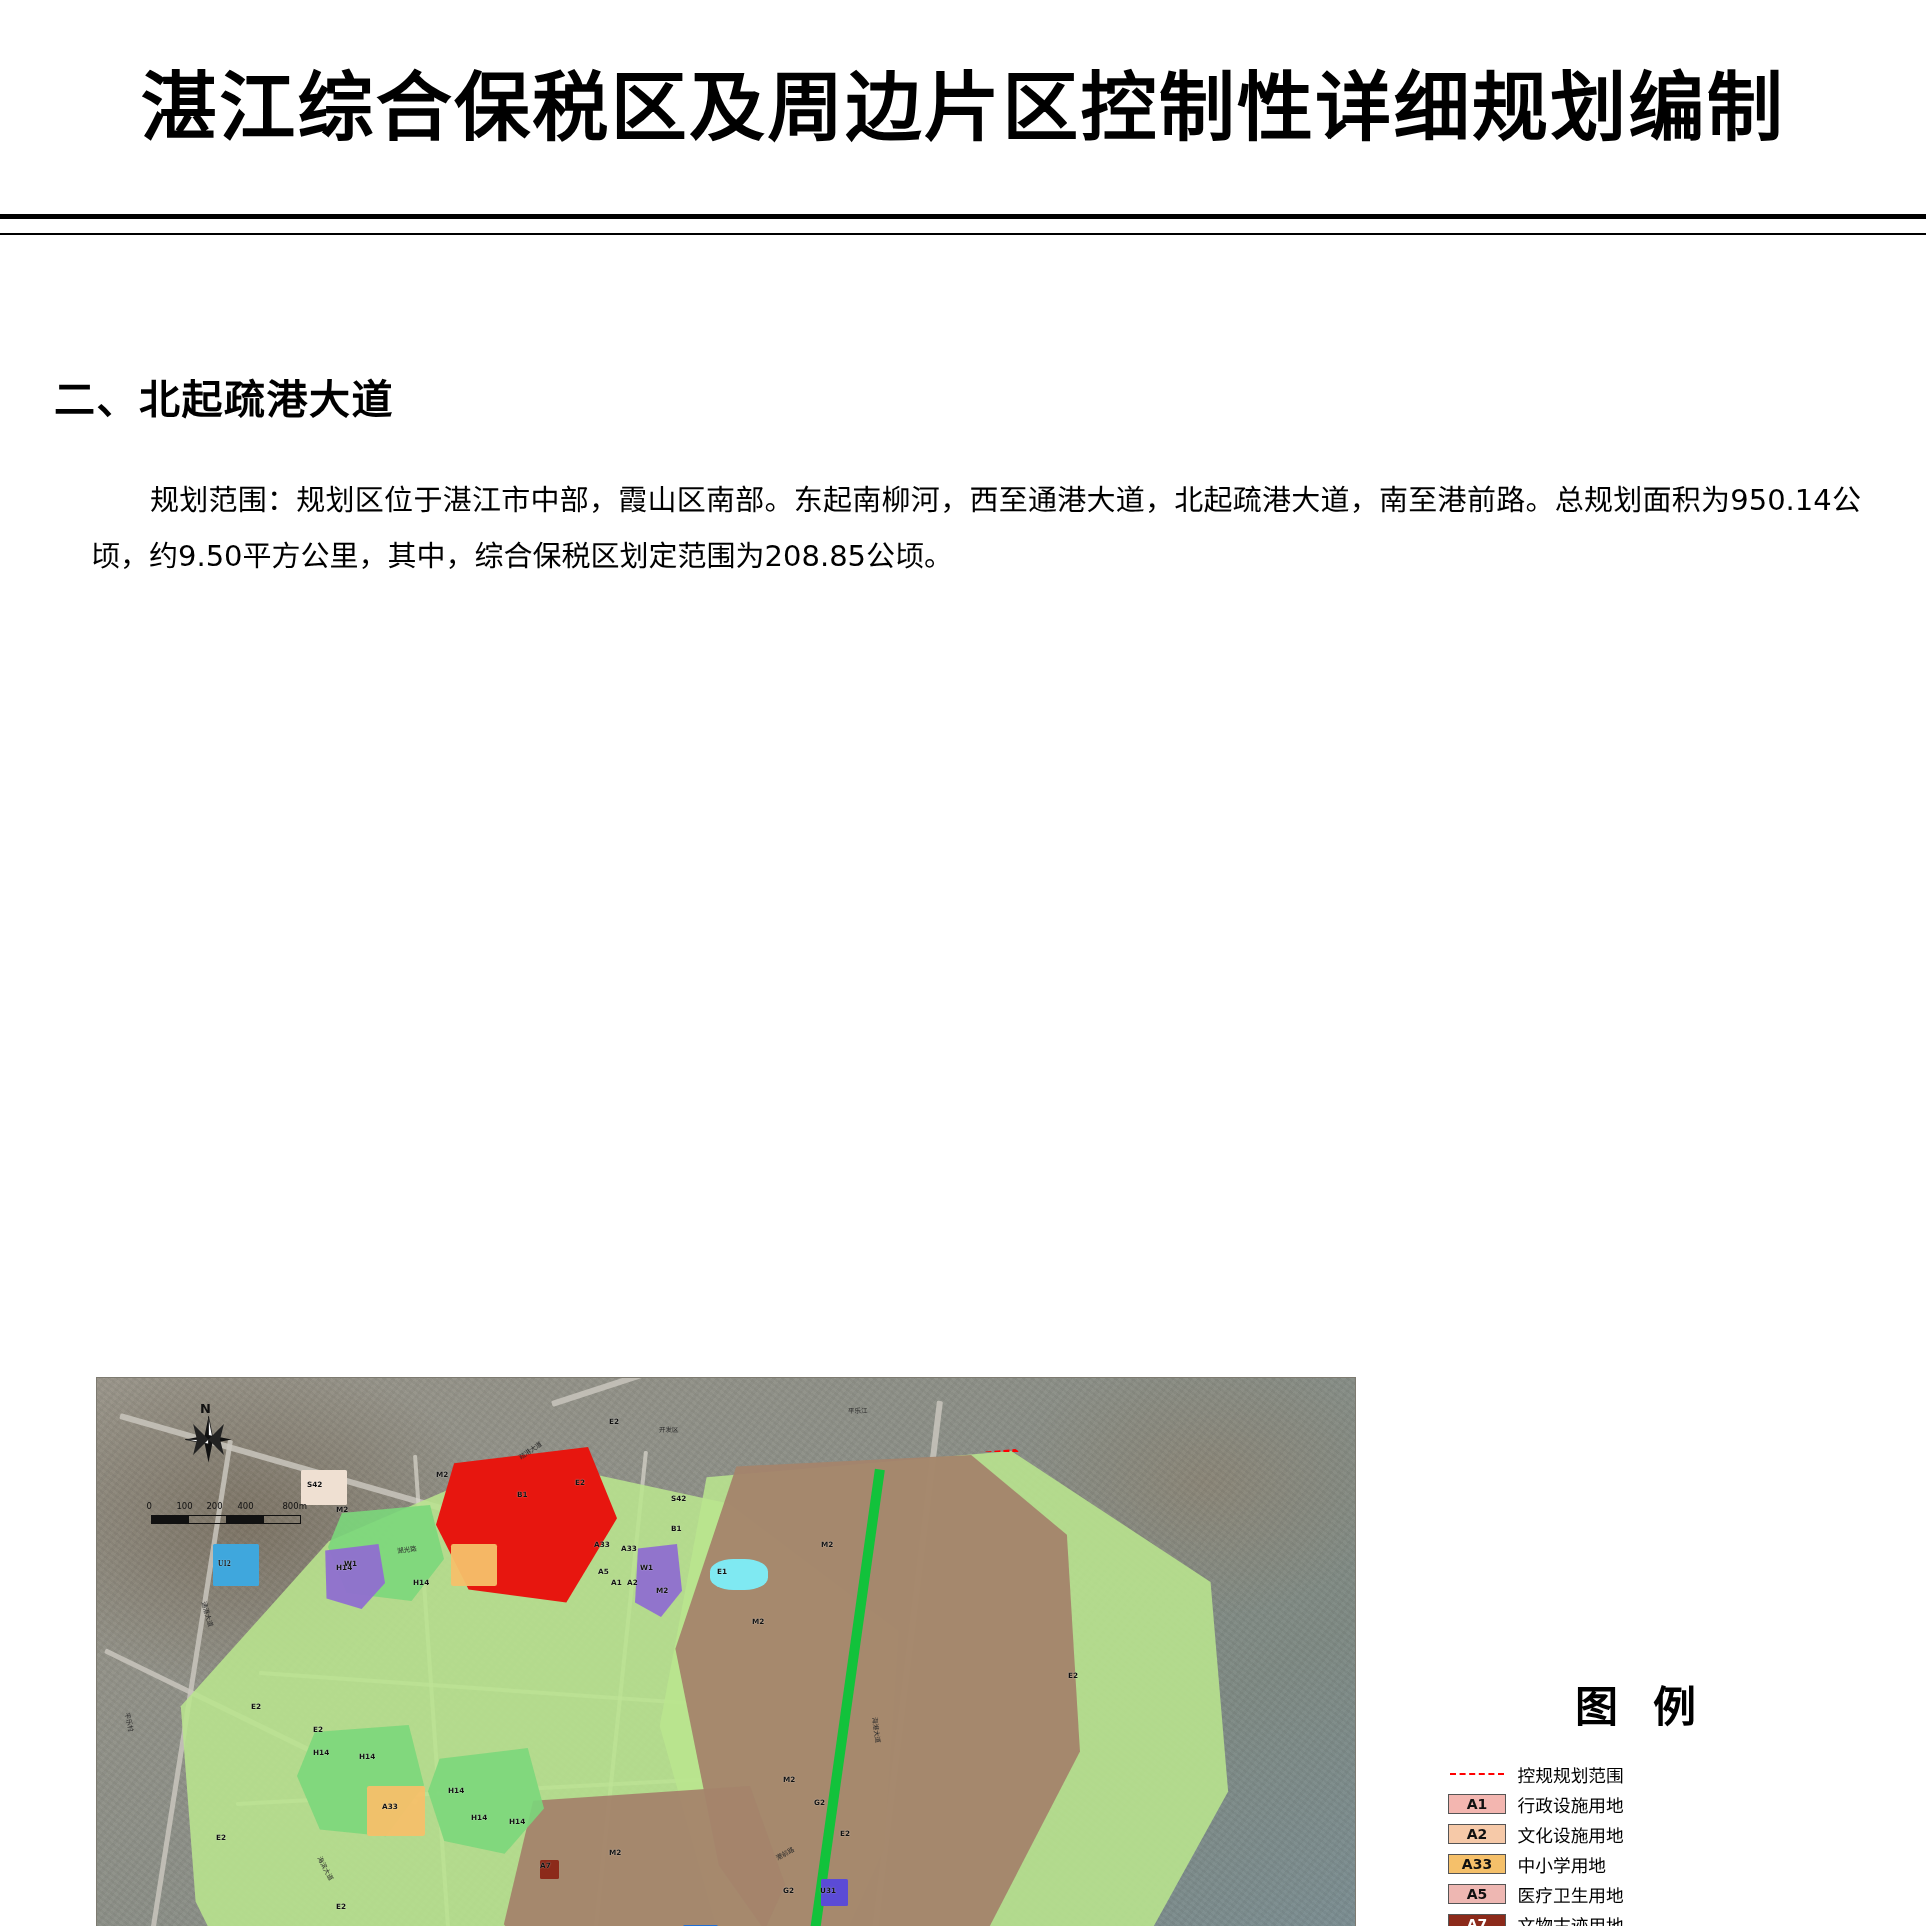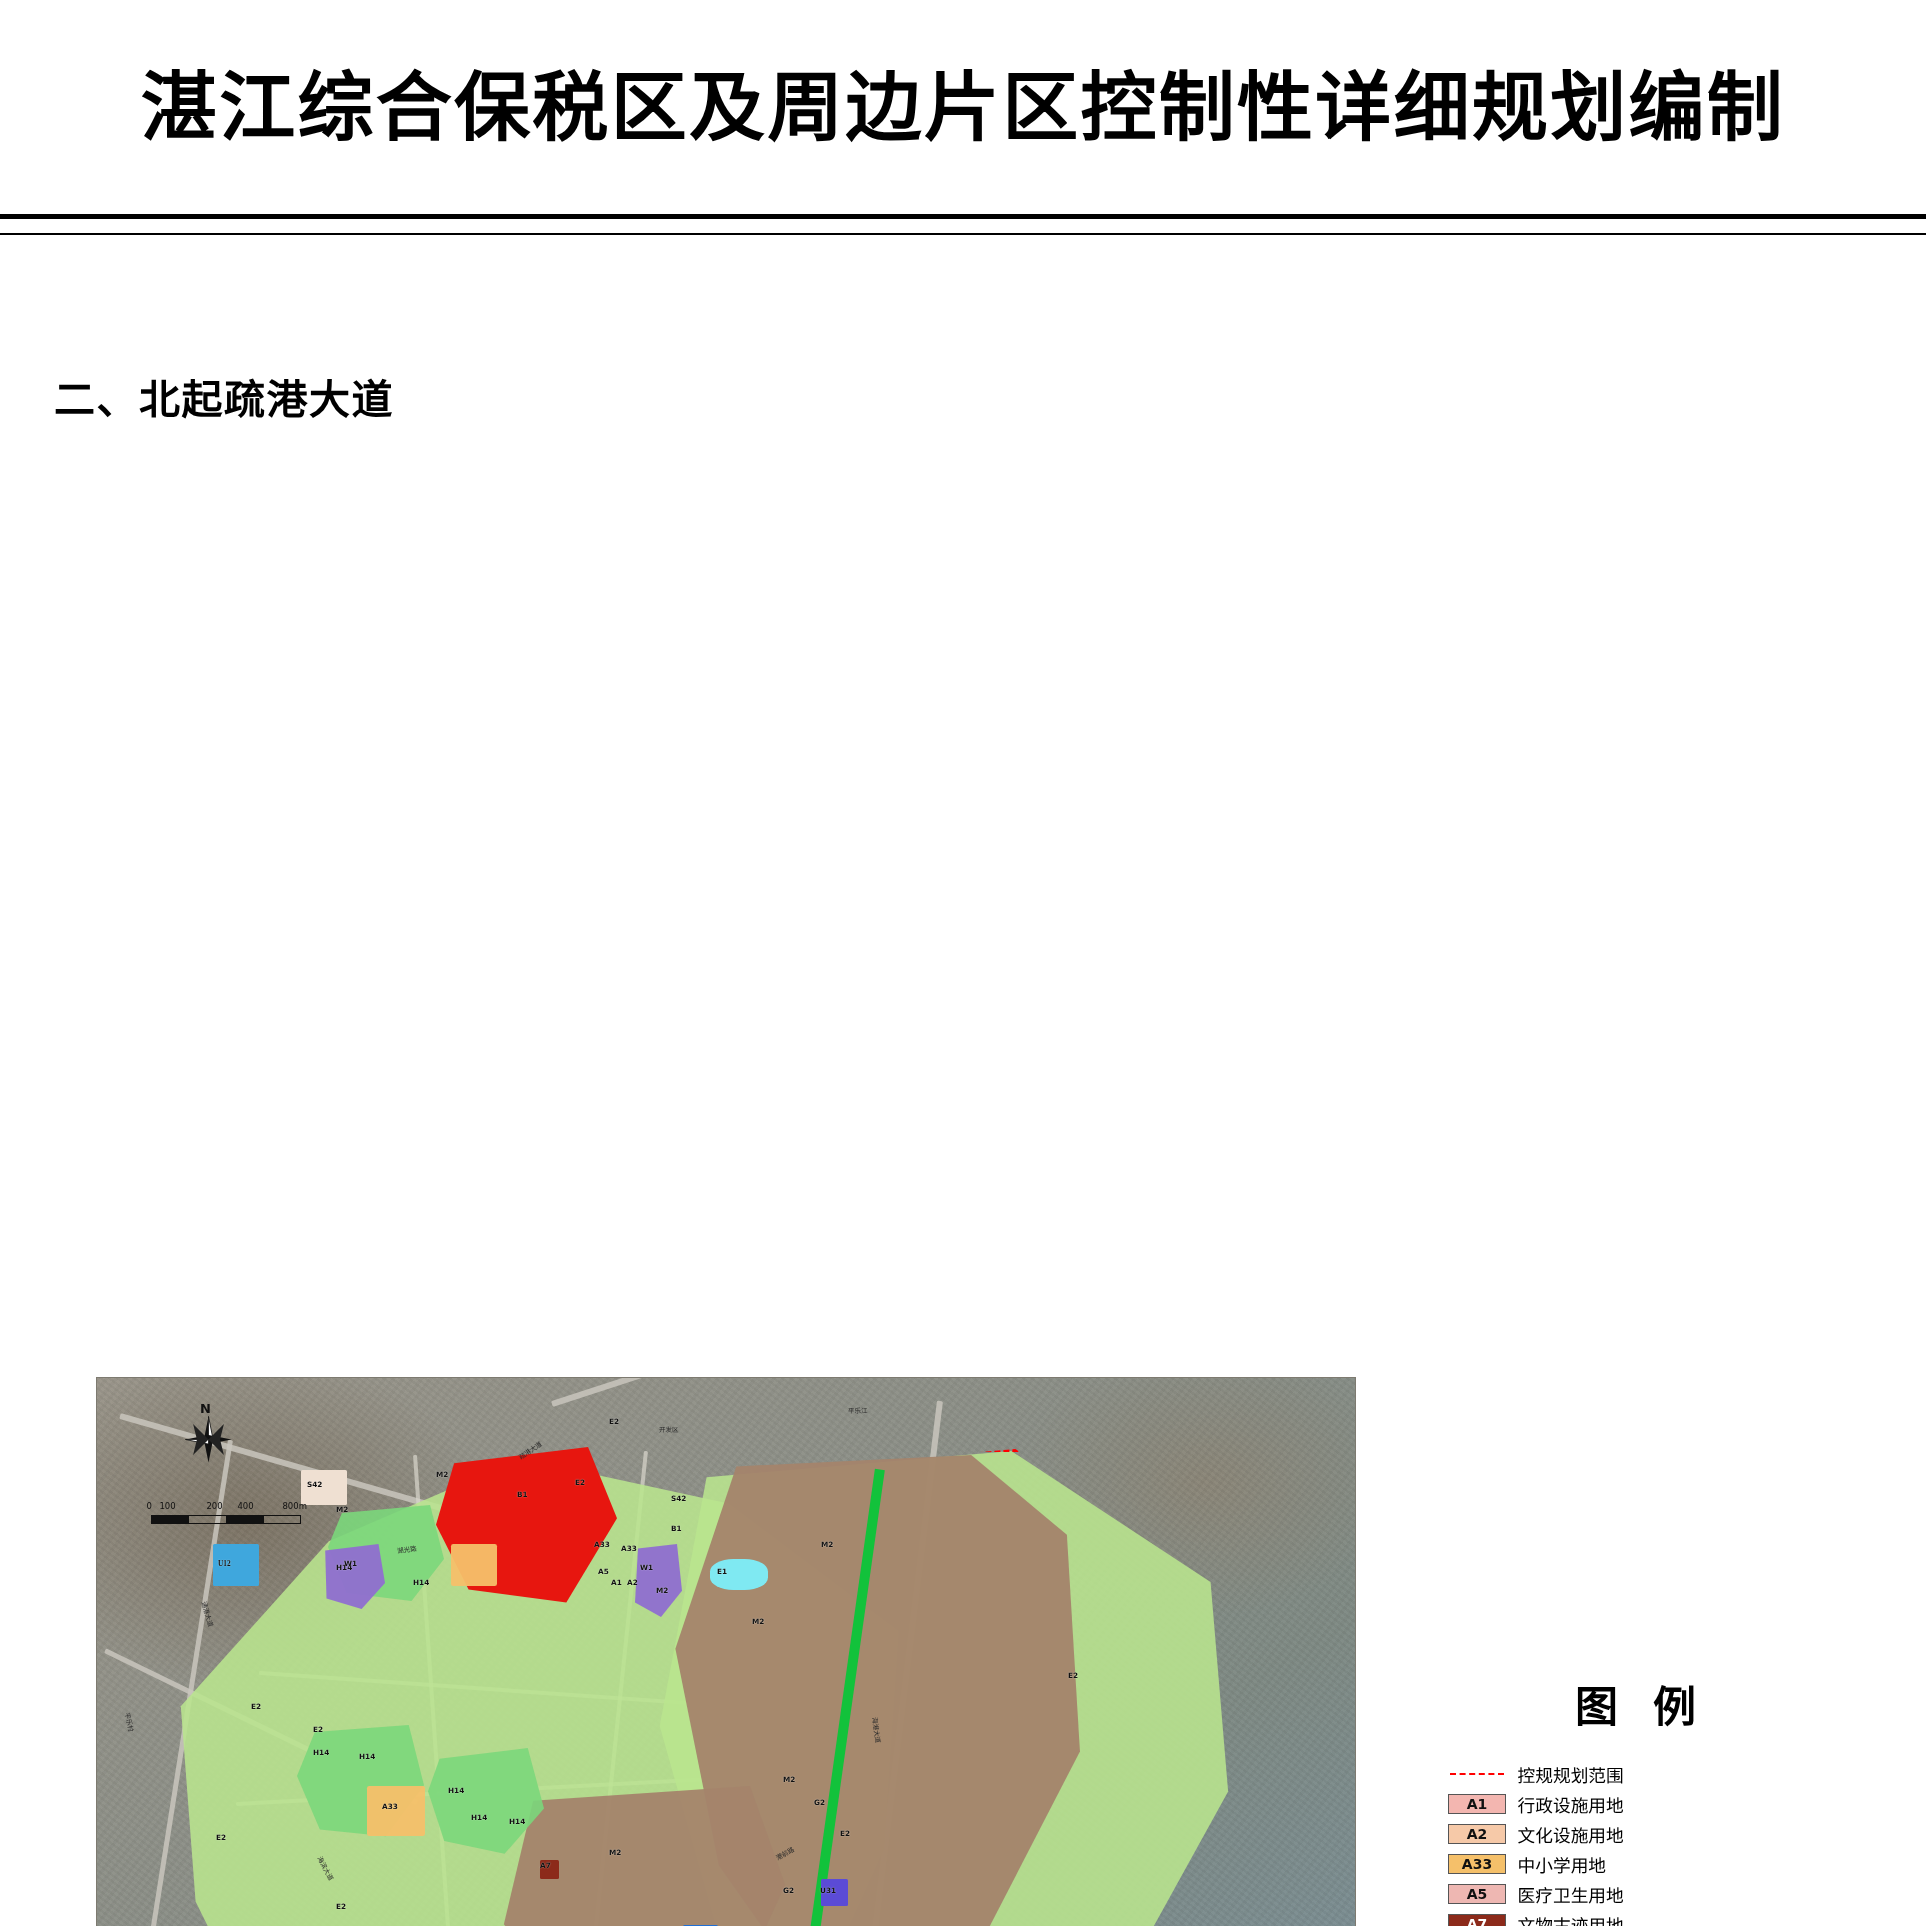--- a/index.html
+++ b/index.html
@@ -300,20 +300,21 @@
 
 <div class="doc-header">
   <div class="doc-title">湛江综合保税区及周边片区控制性详细规划编制</div>
   <div class="header-rule-thick"></div>
   <div class="header-rule-thin"></div>
 </div>
 
 <div class="section-heading">二、北起疏港大道</div>
 
 <div class="body-text">
+  <p>规划范围：规划区位于湛江市中部，霞山区南部。东起南柳河，西至通港大道，北起疏港大道，南至港前路。总规划面积为950.14公顷，约9.50平方公里，其中，综合保税区划定范围为208.85公顷。</p>
 </div>
 
 <div class="figure-wrap">
 
   <div class="map-frame">
     <div class="sat-base"></div>
     <div class="sat-noise"></div>
 
     <div class="road" style="left:23px;  top:35px;  width:478px; height:6.2px; transform:rotate(16deg); transform-origin:left center;"></div>
     <div class="road" style="left:455px;top:23px;  width:378px;  height:6.2px; transform:rotate(-18deg); transform-origin:left center;"></div>
@@ -416,21 +417,21 @@
         <polygon points="40,100 100,112 160,100 100,88" fill="#111"></polygon>
         <polygon points="40,100 100,112 100,100" fill="#fff" stroke="#111" stroke-width="2"></polygon>
         <polygon points="60,60 100,100 60,140 70,100" fill="#222"></polygon>
         <polygon points="140,60 100,100 140,140 130,100" fill="#222"></polygon>
       </svg>
     </div>
 
     <div class="scale-bar">
       <div class="nums">
         <span style="left:0px;">0</span>
-        <span style="left:13px;">100</span>
+        <span style="left:30px;">100</span>
         <span style="left:60px;">200</span>
         <span style="left:91px;">400</span>
         <span style="left:136px;">800m</span>
       </div>
       <div class="ticks">
         <i></i>
           <i></i>
           <i></i>
           <i></i>
       </div>

